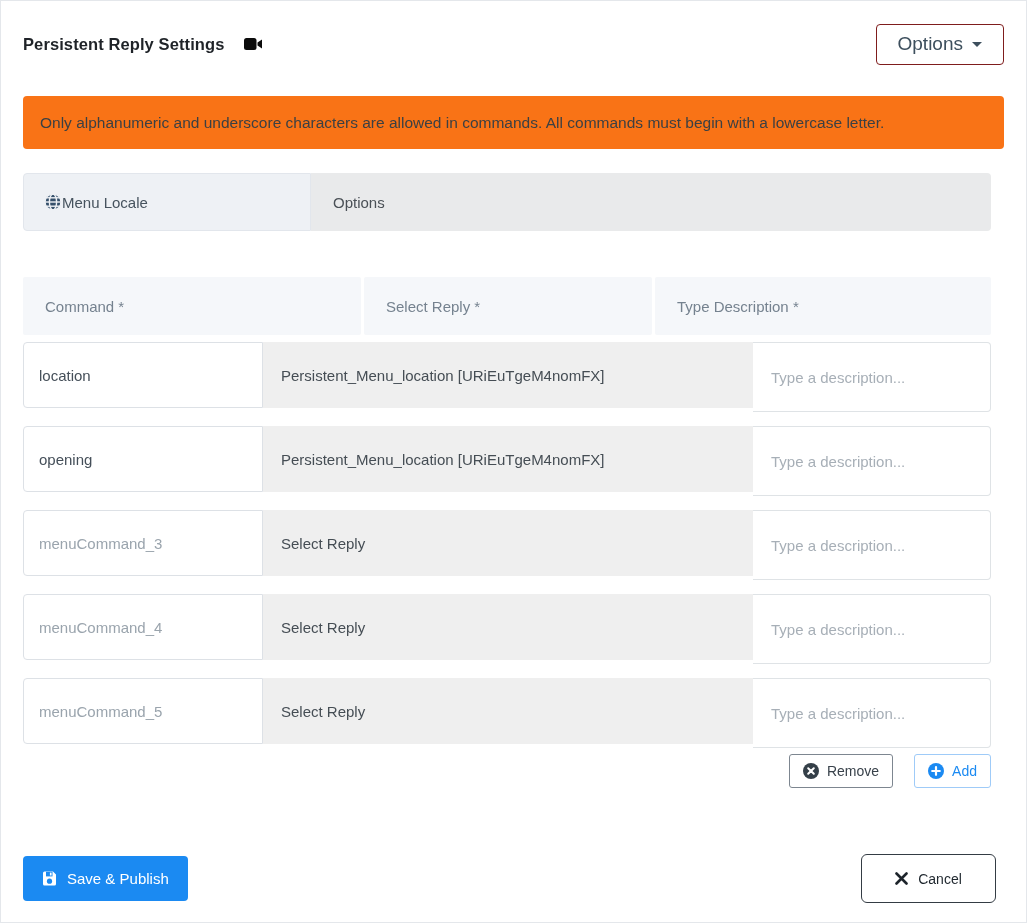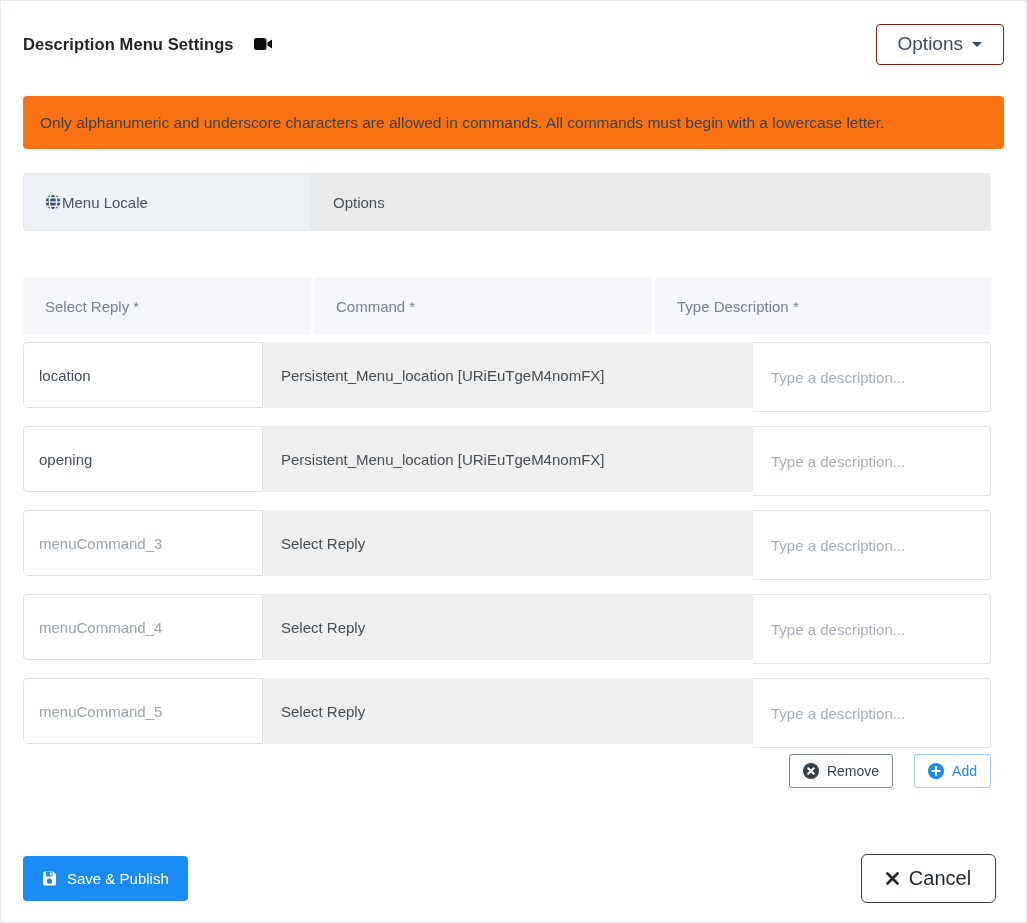--- a/index.html
+++ b/index.html
@@ -109,32 +109,32 @@
   }
   .save-btn {
     height: 45px; padding: 0 19px;
     background: #1b8af2; border: none; border-radius: 4px;
     color: #fff; font-size: 15px; font-family: inherit;
     display: flex; align-items: center; gap: 10px; cursor: pointer;
   }
   .cancel-btn {
     height: 49px; width: 135px; margin-right: 8px;
     background: #fff; border: 1.5px solid #343c44; border-radius: 6px;
-    color: #1f272e; font-size: 20px; font-family: inherit;
+    color: #1f272e; font-size: 14px; font-family: inherit;
     display: flex; align-items: center; justify-content: center; gap: 10px; cursor: pointer;
   }
 </style>
 </head>
 <body>
 
 <div class="page">
 
   <div class="topbar">
     <div class="title-wrap">
-      <span class="page-title">Description Menu Settings</span>
+      <span class="page-title">Persistent Reply Settings</span>
       <span class="cam-icon">
         <svg width="19" height="16" viewBox="0 0 19 16">
           <rect x="0" y="2" width="12.5" height="12" rx="2.5" fill="#0b0b0b"></rect>
           <path d="M13.5 6.5 L18 3.5 V12.5 L13.5 9.5 Z" fill="#0b0b0b"></path>
         </svg>
       </span>
     </div>
     <button class="options-btn">
       <span>Options</span>
       <span class="caret-down"></span>
@@ -160,22 +160,22 @@
         </svg>
       </span>
       <span>Menu Locale</span>
     </div>
     <div class="locale-value">
       <span>Options</span>
     </div>
   </div>
 
   <div class="thead">
+    <div class="th th-1">Command *</div>
     <div class="th th-2">Select Reply *</div>
-    <div class="th th-1">Command *</div>
     <div class="th th-3">Type Description *</div>
   </div>
 
   <div class="row first">
     <input class="cmd-input" type="text" value="location" style="">
     <div class="reply-select">
       <span>Persistent_Menu_location [URiEuTgeM4nomFX]</span>
     </div>
     <input class="desc-input" type="text" placeholder="Type a description..." style="">
   </div>

